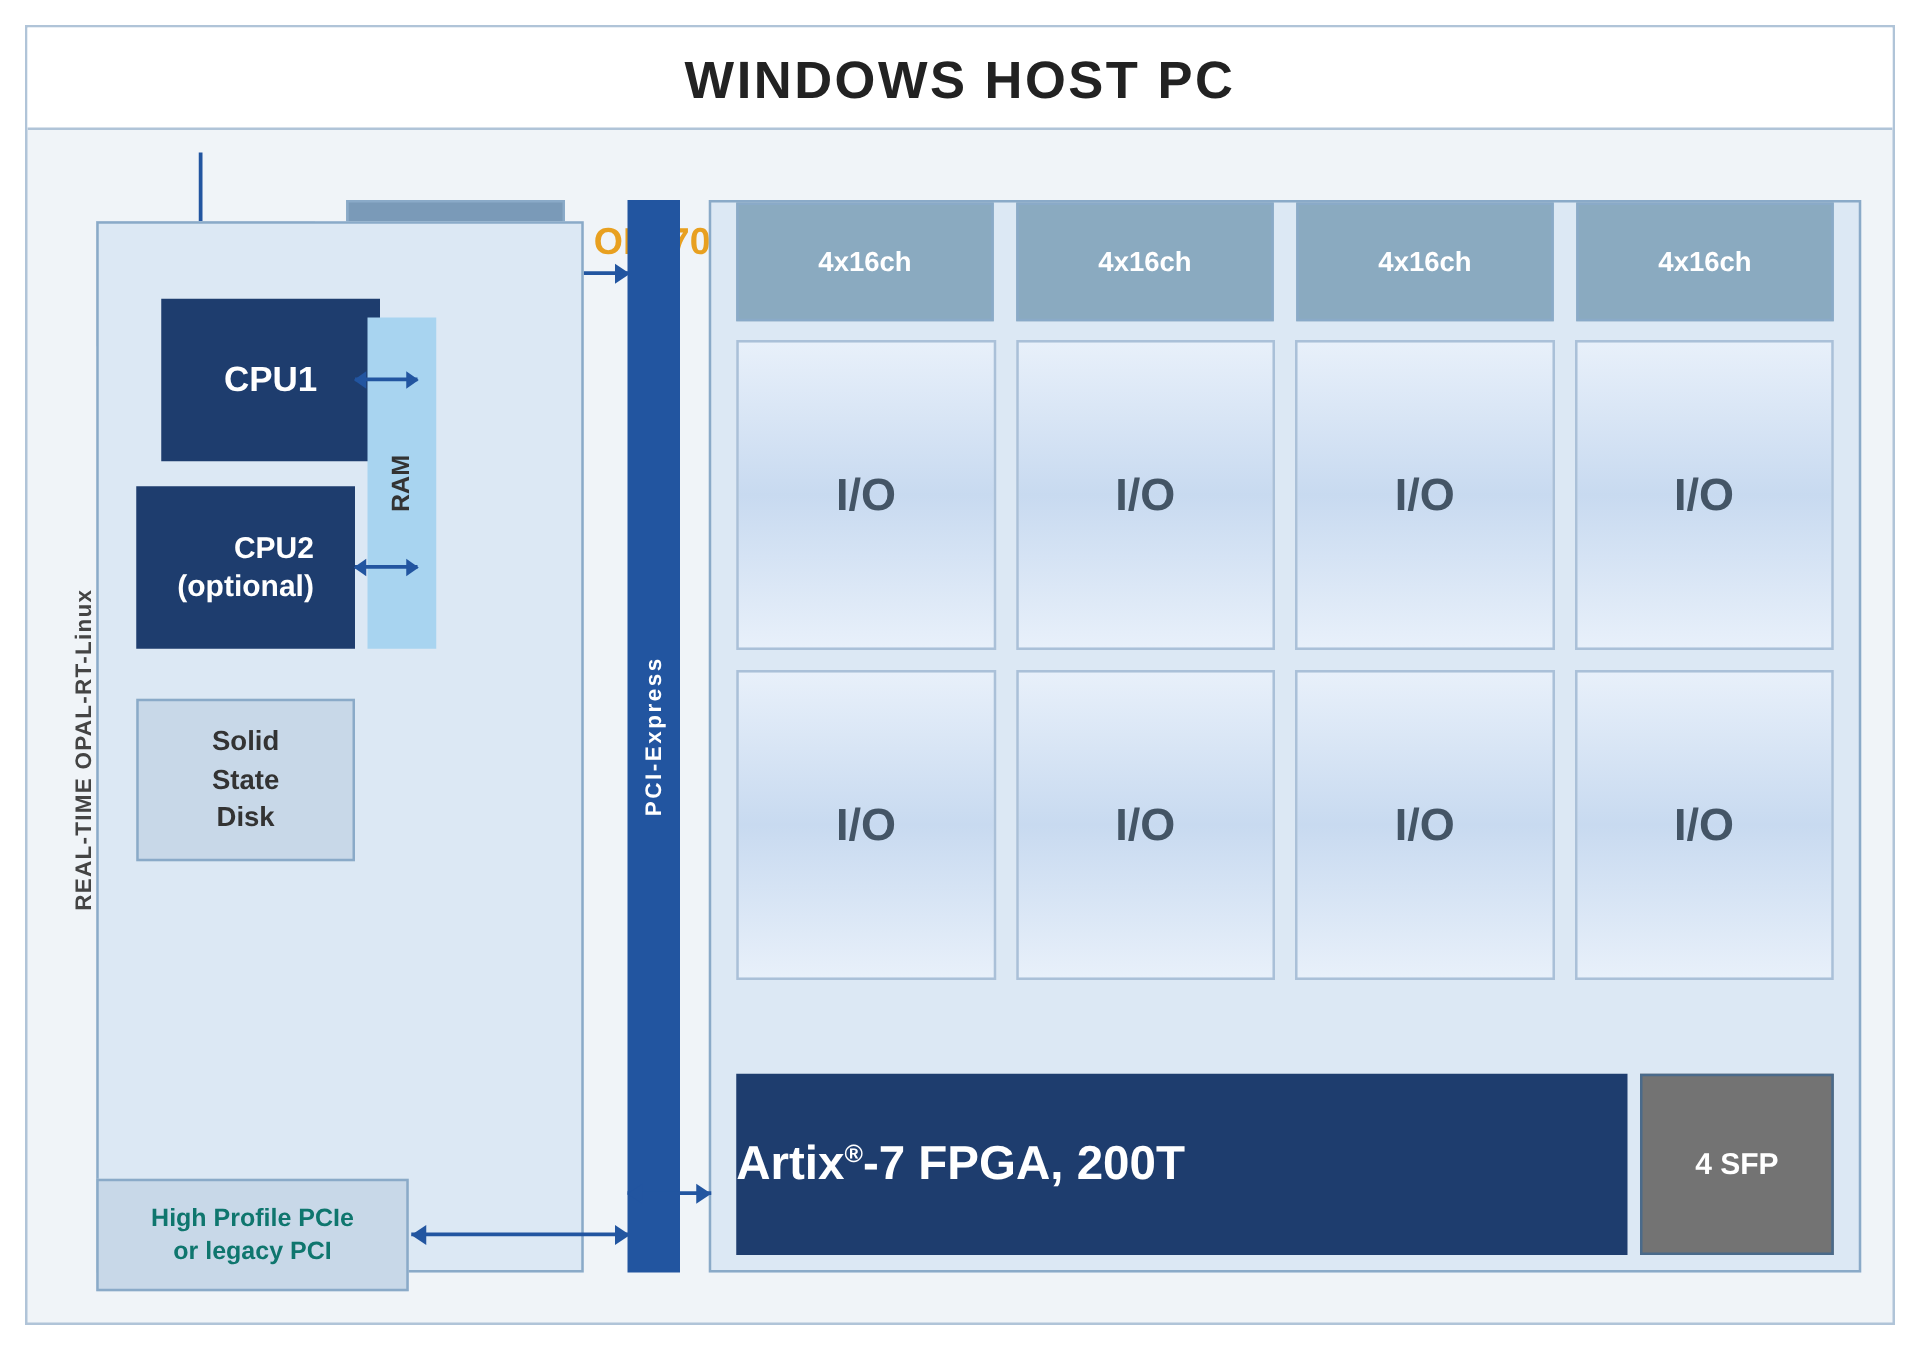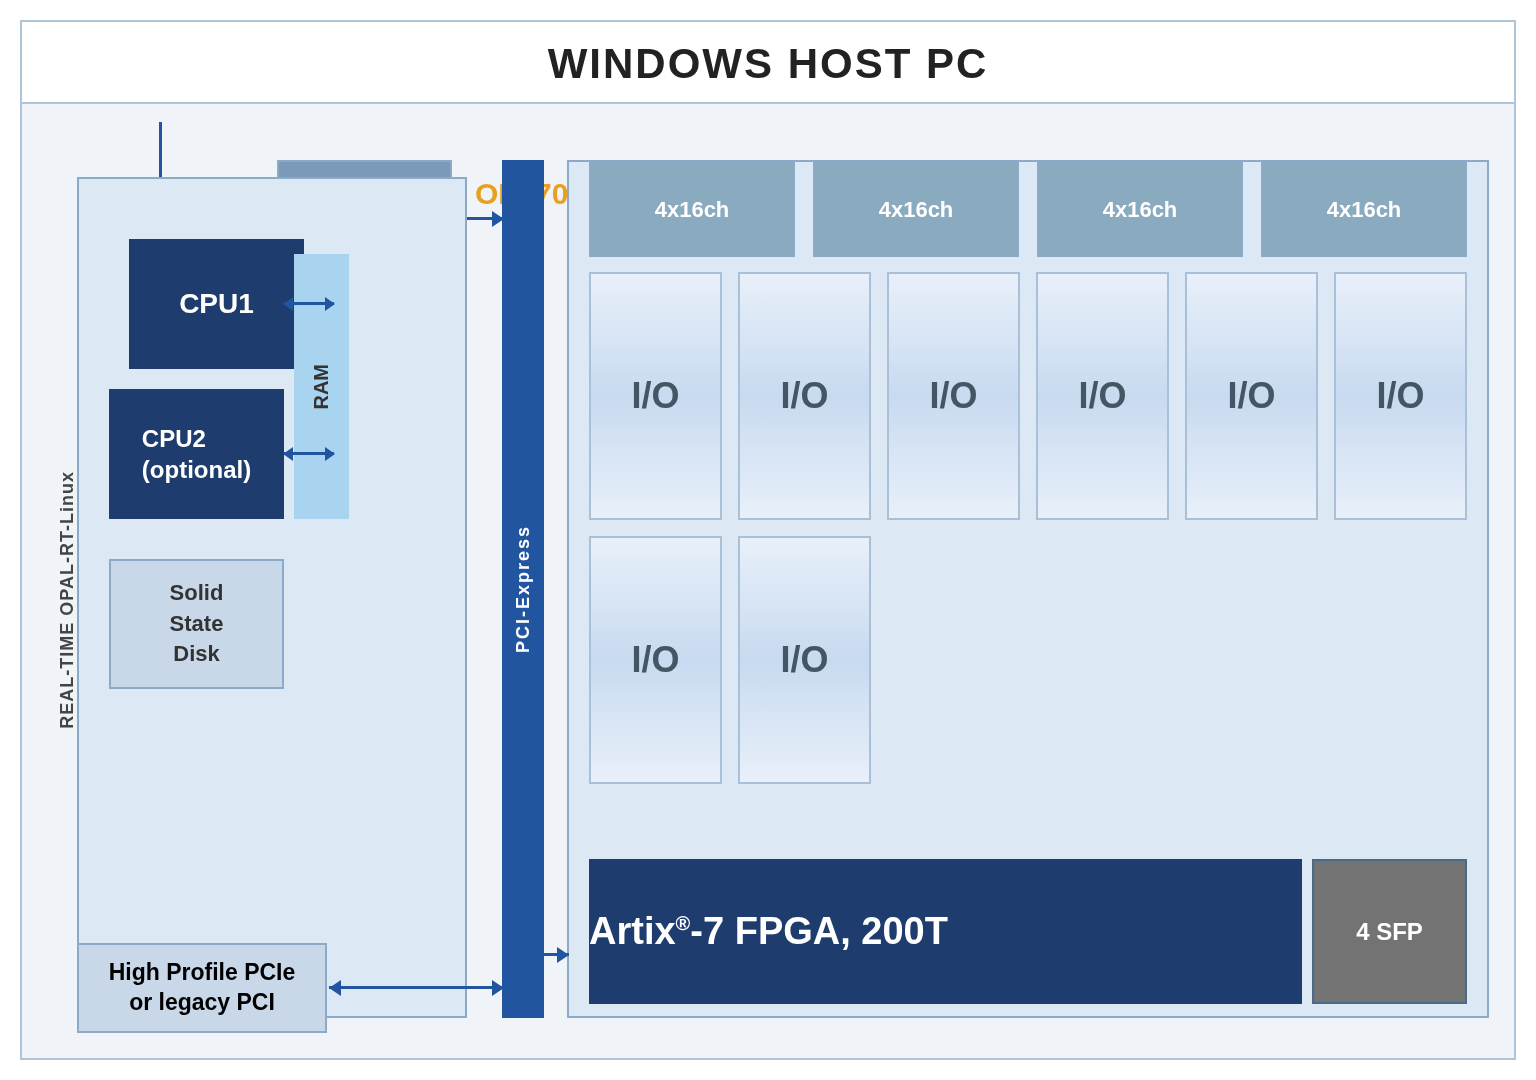--- a/index.html
+++ b/index.html
@@ -197,21 +197,21 @@
     }
 
     
     .io-grid {
       position: absolute;
       top: 110px;
       left: 20px;
       right: 20px;
       height: 512px;
       display: grid;
-      grid-template-columns: repeat(6, 1fr);
+      grid-template-columns: repeat(4, 1fr);
       grid-template-rows: repeat(2, 1fr);
       gap: 16px;
     }
     .io-module {
       border: 2px solid #aac0d8;
       background: linear-gradient(180deg, #e8f0fa 0%, #c8daf0 50%, #e8f0fa 100%);
       display: flex;
       align-items: center;
       justify-content: center;
     }
@@ -277,21 +277,21 @@
     .cpu2-box {
       position: absolute;
       top: 210px;
       left: 30px;
       width: 175px;
       height: 130px;
       background: #1e3d6e;
       display: flex;
       align-items: center;
       justify-content: center;
-      text-align: left;
+      text-align: right;
     }
     .cpu2-box span {
       font-size: 24px;
       font-weight: bold;
       color: #fff;
       line-height: 1.3;
     }
 
     
     .ram-box {
@@ -343,23 +343,23 @@
       width: 250px;
       height: 90px;
       border: 2px solid #8aaac8;
       background: #c8d8e8;
       display: flex;
       align-items: center;
       justify-content: center;
       text-align: center;
     }
     .high-profile-box span {
-      font-size: 23px;
-      font-weight: 600;
-      color: #000000;
+      font-size: 20px;
+      font-weight: 600;
+      color: #0f766e;
       line-height: 1.3;
     }
 
     
     .cpu-ram-arrow {
       position: absolute;
       height: 3px;
       background: #2255a0;
     }
     .cpu-ram-arrow::before,

